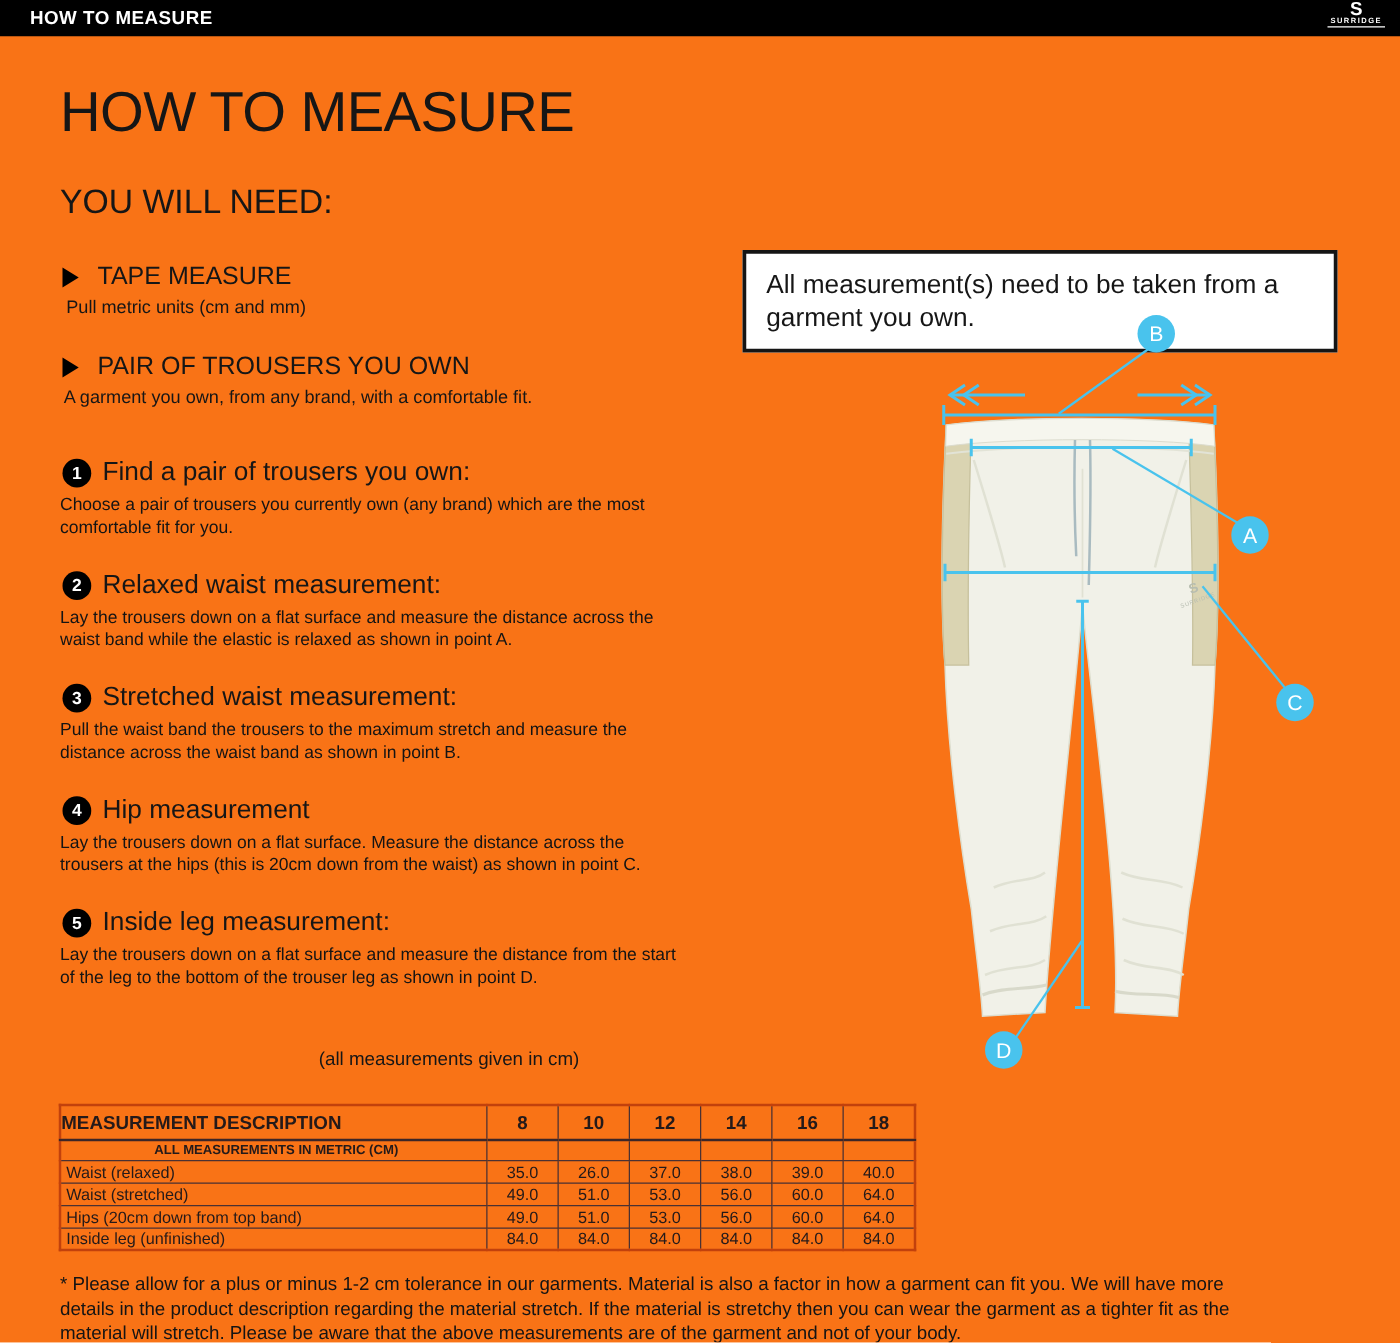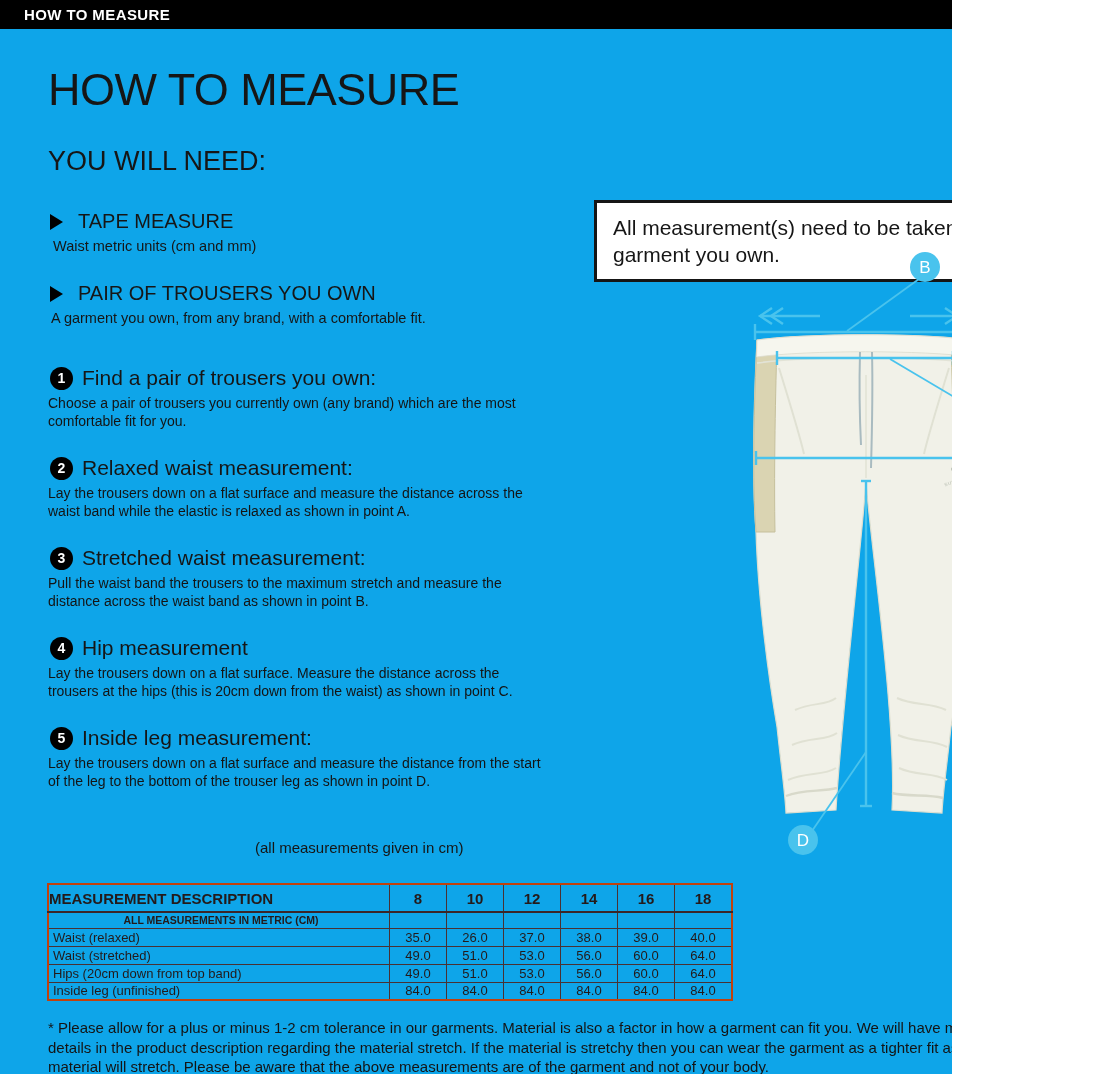--- a/index.html
+++ b/index.html
@@ -1,16 +1,16 @@
 <!DOCTYPE html>
 <html><head>
 <meta charset="utf-8">
 <style>
   html,body{margin:0;padding:0;background:#fff;}
-  .canvas{position:relative;width:952px;height:1074px;background:#0ea5e9;
+  .canvas{position:relative;width:1120px;height:1074px;background:#f97316;
           font-family:"Liberation Sans",sans-serif;color:#111;overflow:hidden;}
 
   
   .topbar{position:absolute;left:0;top:0;width:1120px;height:29px;background:#000;}
   .topbar-title{position:absolute;left:24px;top:6px;font-size:15px;font-weight:bold;
                 color:#fff;letter-spacing:.4px;}
   .logo{position:absolute;right:12px;top:1px;width:46px;text-align:center;color:#fff;}
   .logo-s{display:block;font-size:15px;font-weight:bold;line-height:13px;}
   .logo-name{display:block;font-size:6px;font-weight:bold;letter-spacing:1.2px;
              border-bottom:1px solid #fff;padding-bottom:1px;}
@@ -75,21 +75,21 @@
       <span class="logo-name">SURRIDGE</span>
     </div>
   </div>
 
   <div class="h1">HOW TO MEASURE</div>
 
   <div class="ywn">YOU WILL NEED:</div>
 
   <div class="tri" style="left:50px;top:214px;"></div>
   <div class="need-title" style="left:78px;top:210px;">TAPE MEASURE</div>
-  <div class="need-sub" style="left:53px;top:238px;">Waist metric units (cm and mm)</div>
+  <div class="need-sub" style="left:53px;top:238px;">Pull metric units (cm and mm)</div>
 
   <div class="tri" style="left:50px;top:286px;"></div>
   <div class="need-title" style="left:78px;top:282px;">PAIR OF TROUSERS YOU OWN</div>
   <div class="need-sub" style="left:51px;top:310px;">A garment you own, from any brand, with a comfortable fit.</div>
 
   <div class="note">
     <div class="note-text">All measurement(s) need to be taken from a garment you own.</div>
   </div>
 
   <div class="step" style="top:366px;">

